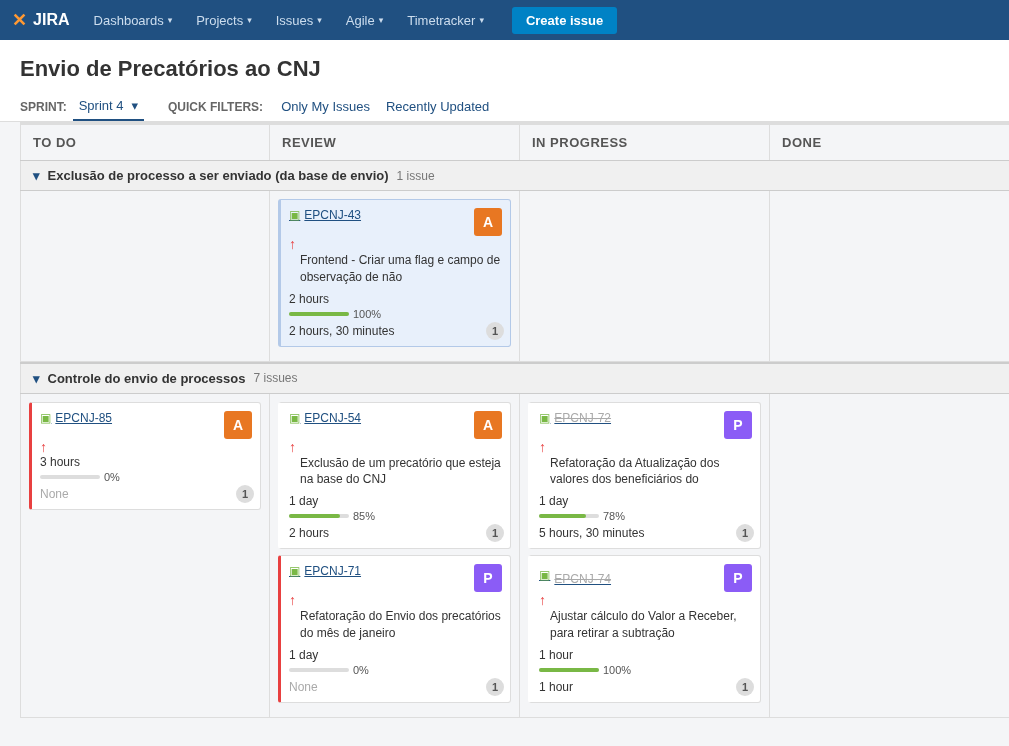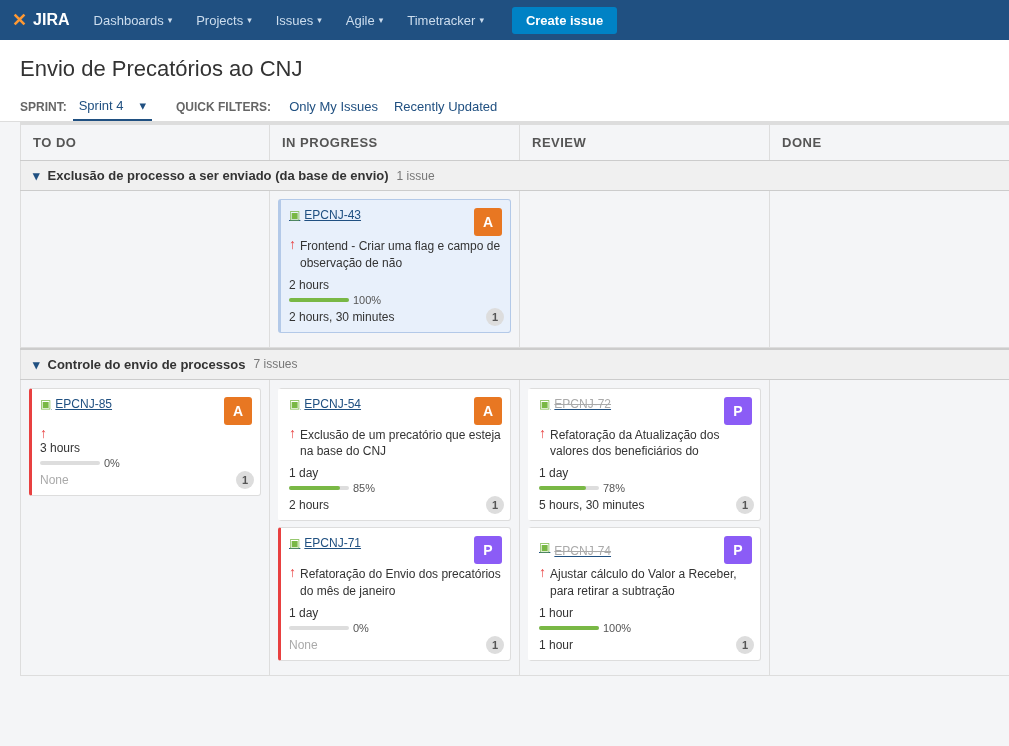--- a/index.html
+++ b/index.html
@@ -31,28 +31,28 @@
       margin-left: 14px;
     }
 
     
     .page-header {
       padding: 16px 20px 0 20px;
       background: #fff;
       border-bottom: 1px solid #ddd;
     }
     .page-title {
-      font-size: 22px; font-weight: normal; color: #333; margin-bottom: 10px;
+      font-size: 22px; font-weight: bold; color: #333; margin-bottom: 10px;
     }
     .filters-row {
       display: flex; align-items: center; gap: 0; padding-bottom: 0;
     }
     .sprint-label { color: #666; font-size: 12px; font-weight: bold; margin-right: 6px; }
     .sprint-select {
-      color: #205081; font-size: 13px; cursor: pointer; display: flex; align-items: center; gap: 16px;
+      color: #205081; font-size: 13px; cursor: pointer; display: flex; align-items: center; gap: 8px;
       padding: 6px 6px; border-bottom: 2px solid #205081;
     }
     .quick-filters-label { color: #666; font-size: 12px; font-weight: bold; margin-left: 24px; margin-right: 10px; text-align: right; }
     .quick-filter-link {
       color: #205081; font-size: 13px; cursor: pointer; padding: 6px 8px;
       text-decoration: none;
     }
 
     
     .board-container {
@@ -97,21 +97,21 @@
     .card-top { display: flex; justify-content: space-between; align-items: flex-start; gap: 6px; }
     .card-issue-id { color: #205081; font-size: 12px; text-decoration: underline; display: flex; align-items: center; gap: 4px; }
     .card-avatar {
       width: 28px; height: 28px; border-radius: 3px;
       display: flex; align-items: center; justify-content: center;
       font-weight: bold; color: #fff; font-size: 14px; flex-shrink: 0;
     }
     .avatar-orange { background: #e87722; }
     .avatar-purple { background: #8b5cf6; }
     .card-summary {
-      font-size: 12px; color: #333; margin: 2px 0 6px 0; line-height: 1.4;
+      font-size: 12px; color: #333; margin: 16px 0 6px 0; line-height: 1.4;
     }
     .card-time { font-size: 12px; color: #333; margin-bottom: 2px; }
     .card-progress-row { display: flex; align-items: center; gap: 4px; margin: 2px 0; }
     .progress-bar-bg { background: #ddd; height: 4px; width: 60px; border-radius: 2px; }
     .progress-bar-fill { background: #79b845; height: 4px; border-radius: 2px; }
     .progress-label { font-size: 11px; color: #555; }
     .card-bottom { display: flex; justify-content: space-between; align-items: flex-end; margin-top: 4px; }
     .card-extra { font-size: 12px; color: #333; }
     .card-none { font-size: 12px; color: #aaa; }
     .card-comment-badge {
@@ -171,22 +171,22 @@
     <span class="quick-filters-label">QUICK FILTERS:</span>
     <a class="quick-filter-link">Only My Issues</a>
     <a class="quick-filter-link">Recently Updated</a>
   </div>
 </div>
 
 <div class="board-container">
 
   <div class="col-header-row">
     <div class="col-header">To Do</div>
+    <div class="col-header">Review</div>
     <div class="col-header">In Progress</div>
-    <div class="col-header">Review</div>
     <div class="col-header">Done</div>
   </div>
 
   <div>
     <div style="display:grid;grid-template-columns:250px 250px 250px 250px;min-width:1000px;background:#f0f0f0;border-bottom:1px solid #ccc;border-top:1px solid #ccc;">
       <div style="grid-column:1/-1;padding:7px 12px;font-size:13px;font-weight:bold;color:#333;display:flex;align-items:center;gap:8px;border-left:1px solid #ddd;border-right:1px solid #ddd;">
         <span style="color:#205081;cursor:pointer;">▾</span>
         <span>Exclusão de processo a ser enviado (da base de envio)</span>
         <span style="color:#777;font-weight:normal;font-size:12px;">1 issue</span>
       </div>

